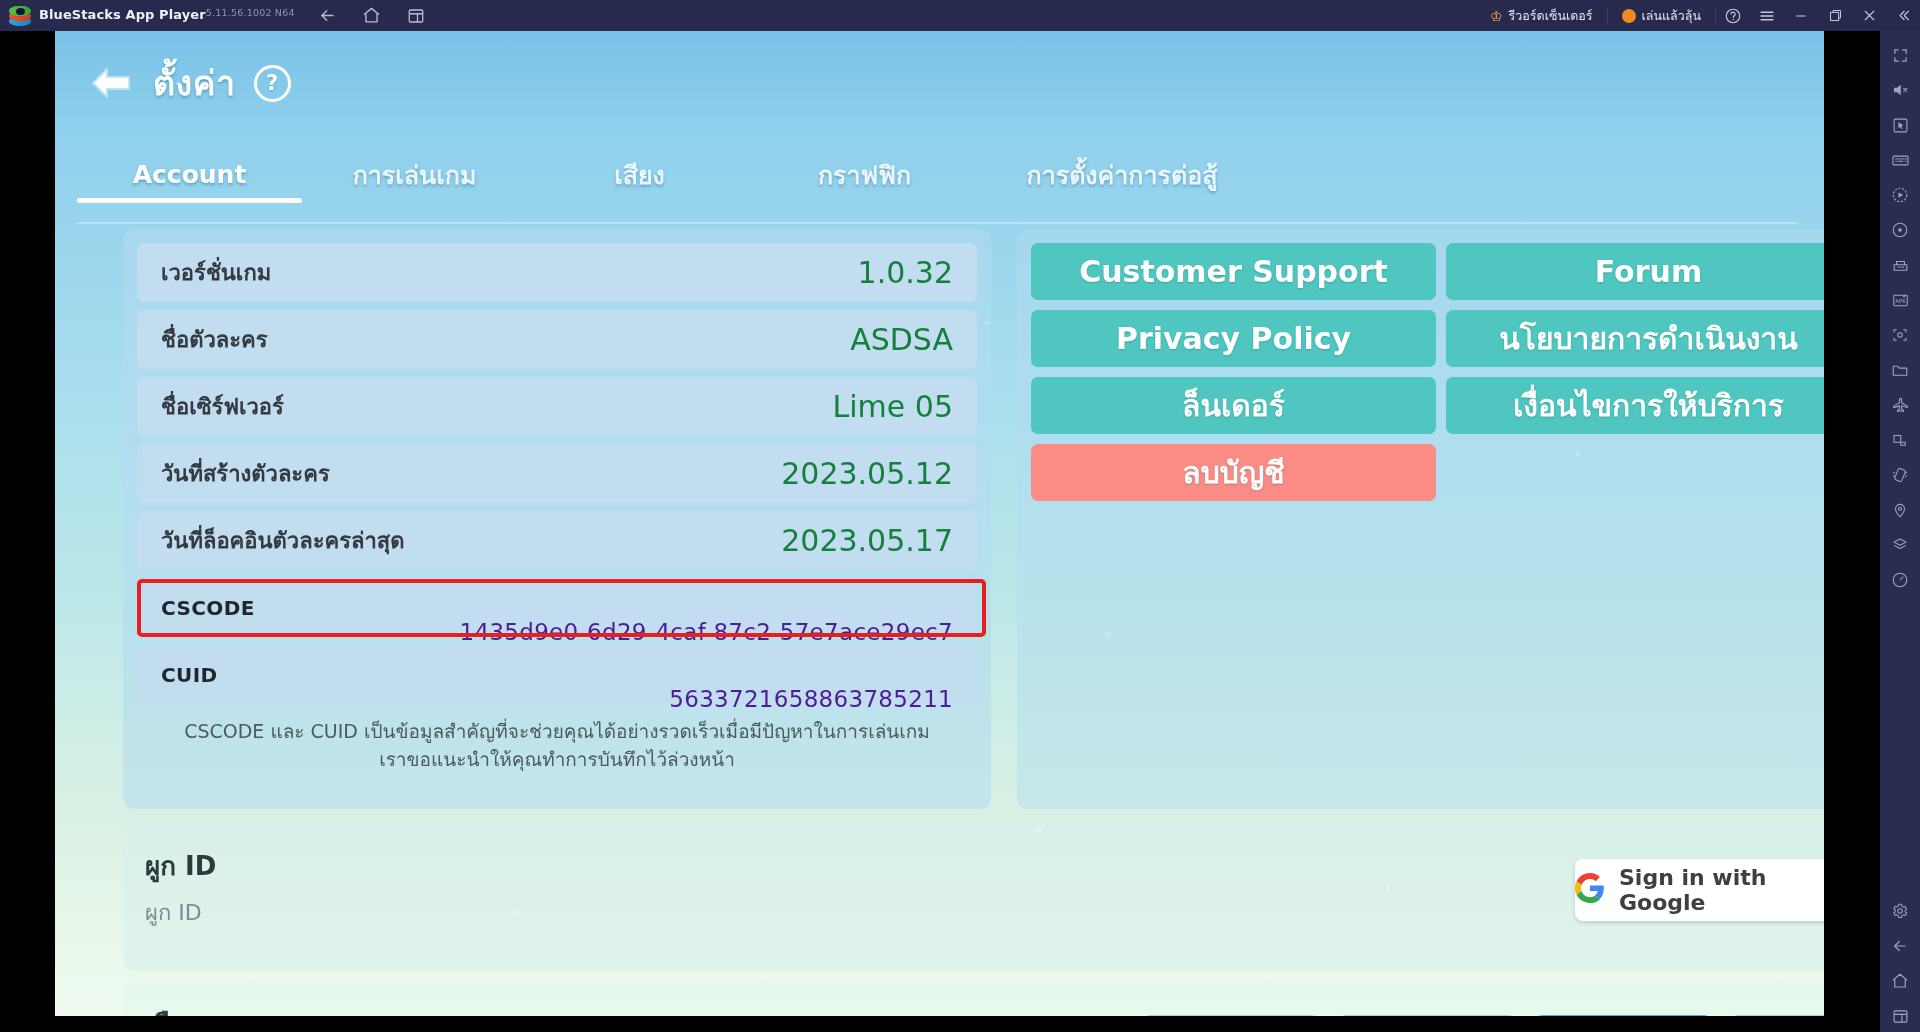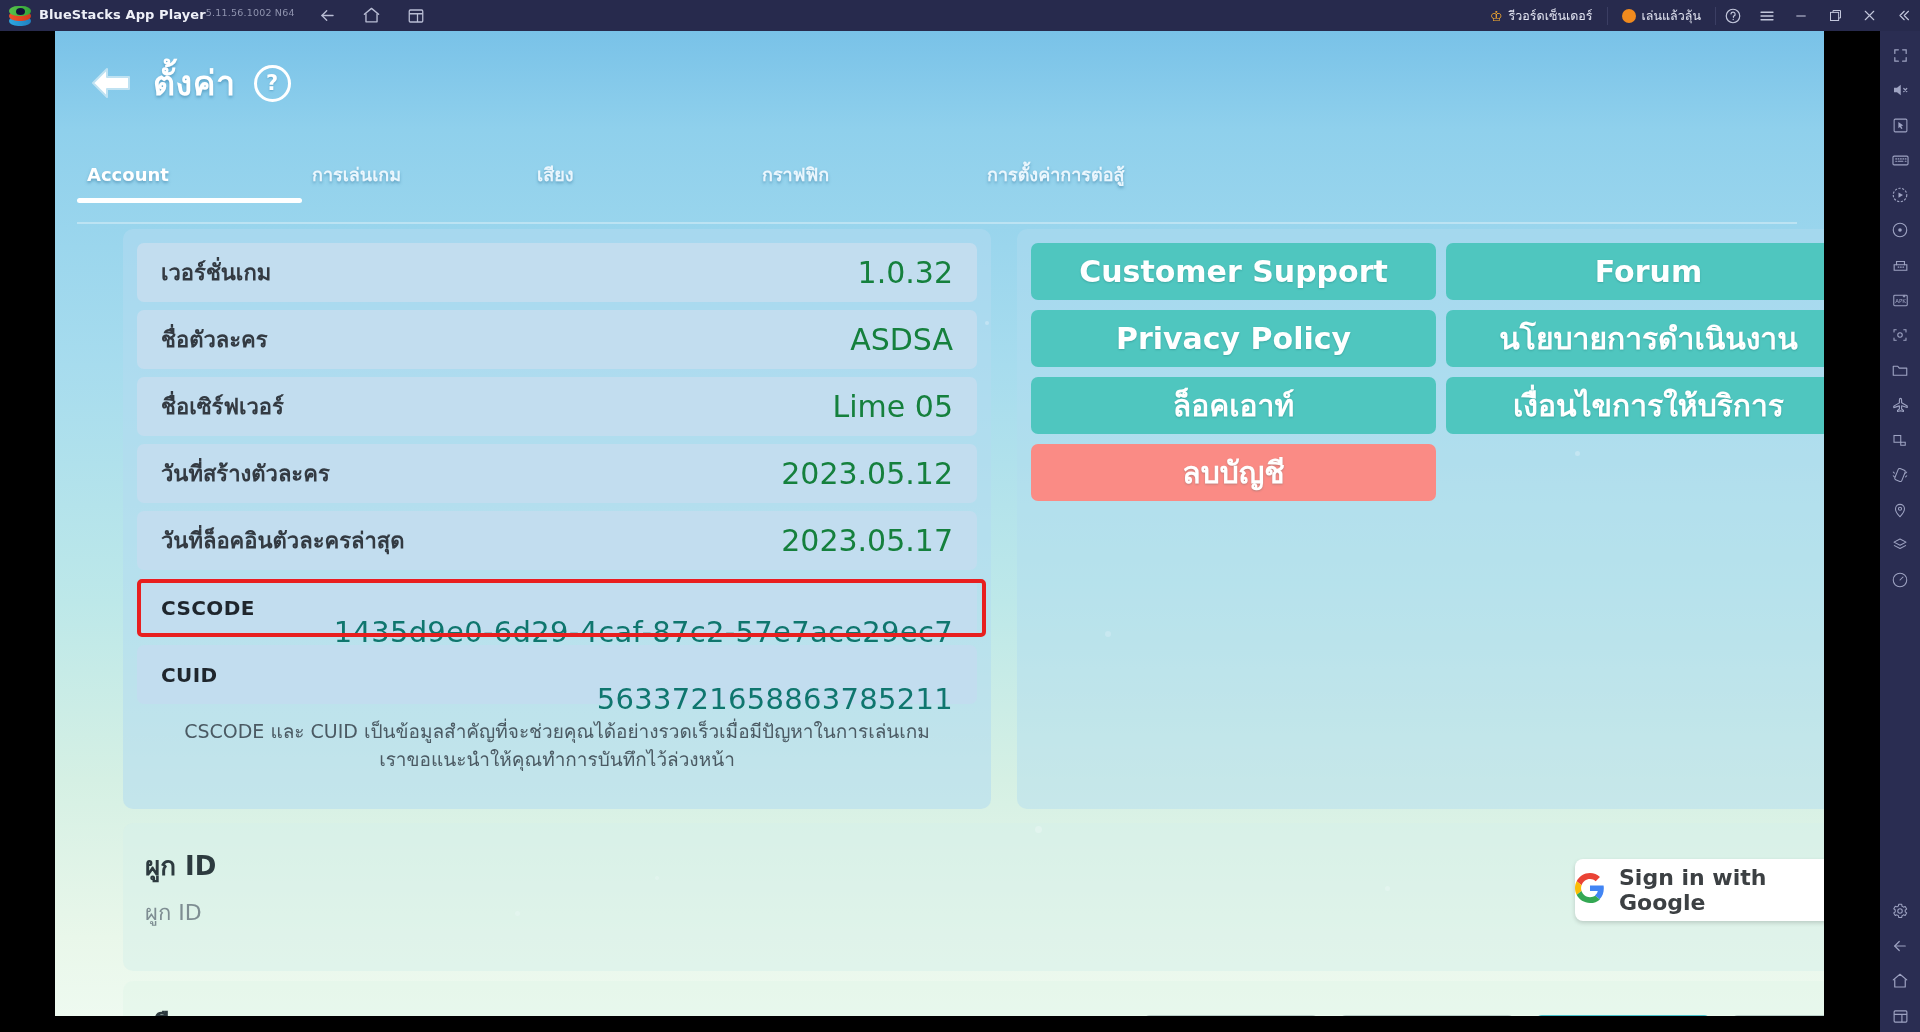--- a/index.html
+++ b/index.html
@@ -55,40 +55,40 @@
 
   
   .g-head{position:absolute;left:32px;top:25px;display:flex;align-items:center;gap:18px;}
   .back-arrow{width:48px;height:40px;cursor:pointer;}
   .g-title{font-size:34px;color:#fff;font-weight:700;text-shadow:0 2px 3px rgba(40,110,150,.45);letter-spacing:.5px;}
   .help-btn{width:37px;height:37px;border-radius:50%;border:3px solid #fff;color:#fff;font-size:21px;font-weight:700;
     display:flex;align-items:center;justify-content:center;cursor:pointer;text-shadow:0 1px 2px rgba(40,110,150,.4);}
 
   
   .tabs{position:absolute;left:22px;top:115px;width:1720px;height:57px;display:flex;align-items:flex-end;}
-  .tab{position:relative;height:57px;display:flex;align-items:center;justify-content:flex-start;cursor:pointer;
-    font-size:18px;color:#eaf6fd;font-weight:700;text-shadow:0 2px 3px rgba(45,115,155,.5);padding:0 10px;}
+  .tab{position:relative;height:57px;display:flex;align-items:center;justify-content:center;cursor:pointer;
+    font-size:25px;color:#eaf6fd;font-weight:700;text-shadow:0 2px 3px rgba(45,115,155,.5);padding:0 10px;}
   .tab.active{color:#fff;}
   .tab.active:after{content:"";position:absolute;left:0;right:0;bottom:0;height:5px;background:#fff;border-radius:3px;}
   .tabs-rule{position:absolute;left:22px;top:191px;width:1720px;height:2px;background:rgba(255,255,255,.35);}
 
   
   .panel-left{
     position:absolute;left:68px;top:198px;width:868px;height:580px;
     background:rgba(178,219,240,.55);border-radius:10px;
   }
   .row{
     margin:0 14px 8px 14px;height:59px;background:#c2ddef;border-radius:7px;
     display:flex;align-items:center;justify-content:space-between;padding:0 24px;
   }
   .row:first-child{margin-top:14px;}
   .row .k{font-size:22px;color:#333a42;font-weight:600;}
   .row .v{font-size:30px;color:#15803d;}
   .row.mono .k{font-size:20px;color:#1f262d;font-weight:700;letter-spacing:.4px;}
-  .row.mono .v{font-size:29px;color:#0f766e;letter-spacing:.3px;margin-top:48px;}
+  .row.mono .v{font-size:23px;color:#4c1d95;letter-spacing:.3px;margin-top:48px;}
   .row.cscode{position:relative;}
   .hl-box{position:absolute;left:82px;top:548px;width:849px;height:58px;border:4px solid #e81f1f;border-radius:5px;pointer-events:none;}
   .note{margin:14px 20px 0 20px;text-align:center;font-size:19px;color:#4b5a63;line-height:1.45;}
 
   .panel-right{
     position:absolute;left:962px;top:198px;width:848px;height:580px;
     background:rgba(178,219,240,.45);border-radius:10px;padding:14px;
   }
   .btn-grid{display:grid;grid-template-columns:1fr 1fr;gap:10px;}
   .gbtn{
@@ -286,21 +286,21 @@
     </div>
 
     <div class="hl-box"></div>
 
     <div class="panel-right">
       <div class="btn-grid">
         <div class="gbtn">Customer Support</div>
         <div class="gbtn">Forum</div>
         <div class="gbtn">Privacy Policy</div>
         <div class="gbtn">นโยบายการดำเนินงาน</div>
-        <div class="gbtn">ล็อคเอาท์</div>
+        <div class="gbtn">ล็นเดอร์</div>
         <div class="gbtn">เงื่อนไขการให้บริการ</div>
         <div class="gbtn danger">ลบบัญชี</div>
         <div class="gbtn hidden"></div>
       </div>
     </div>
 
     <div class="card-link">
       <div class="link-title">ผูก ID</div>
       <div class="link-sub">ผูก ID</div>
       <div class="google-btn">

